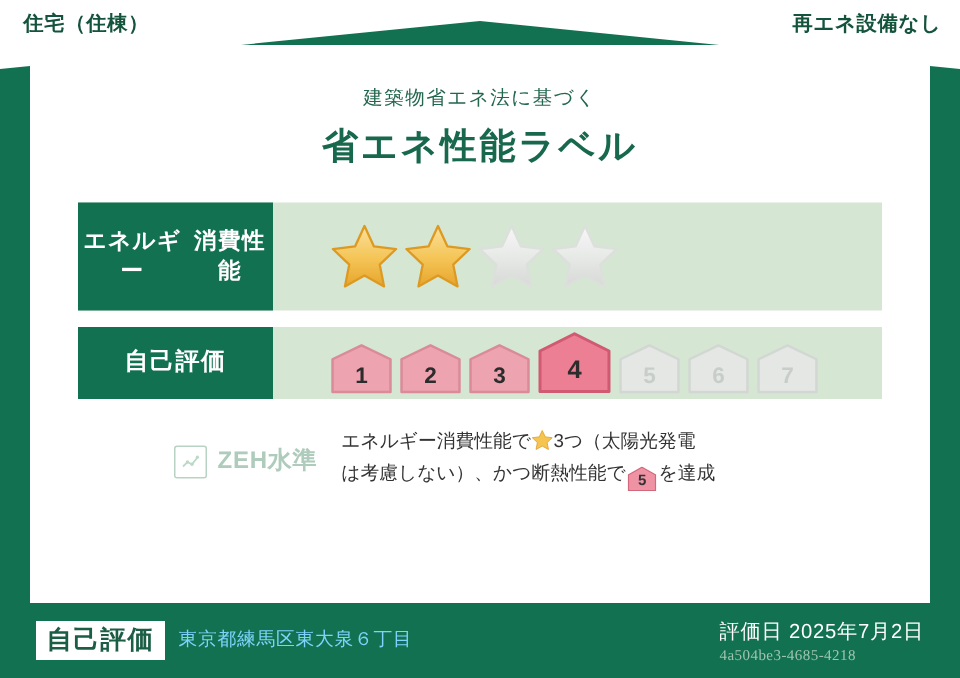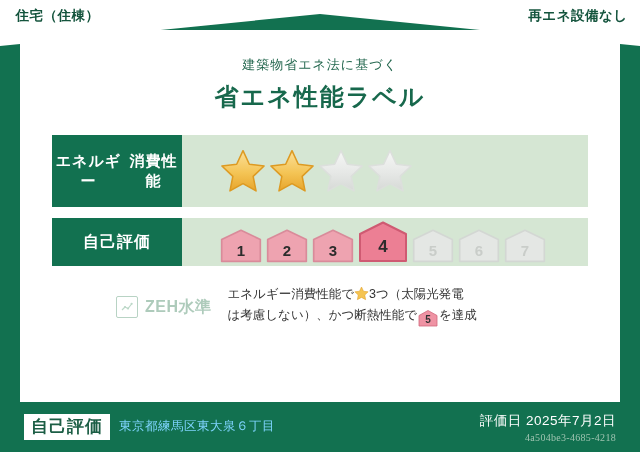--- a/index.html
+++ b/index.html
@@ -209,21 +209,21 @@
   .self-eval {
     background: #ffffff;
     color: #1c5e45;
     font-size: 17px;
     font-weight: bold;
     letter-spacing: 1px;
     padding: 3px 7px;
     line-height: 1.15;
   }
   .address { font-size: 12.5px; color: #7dd3fc; letter-spacing: 0.5px; }
-  .footer-right { text-align: right; }
+  .footer-right { text-align: left; }
   .eval-date { font-size: 13.5px; letter-spacing: 0.5px; white-space: nowrap; }
   .eval-id {
     font-size: 10px;
     color: #9fc4b1;
     letter-spacing: 0.3px;
     margin-top: 2px;
     font-family: "Liberation Serif", "DejaVu Serif", serif;
   }
 </style>
 </head>

